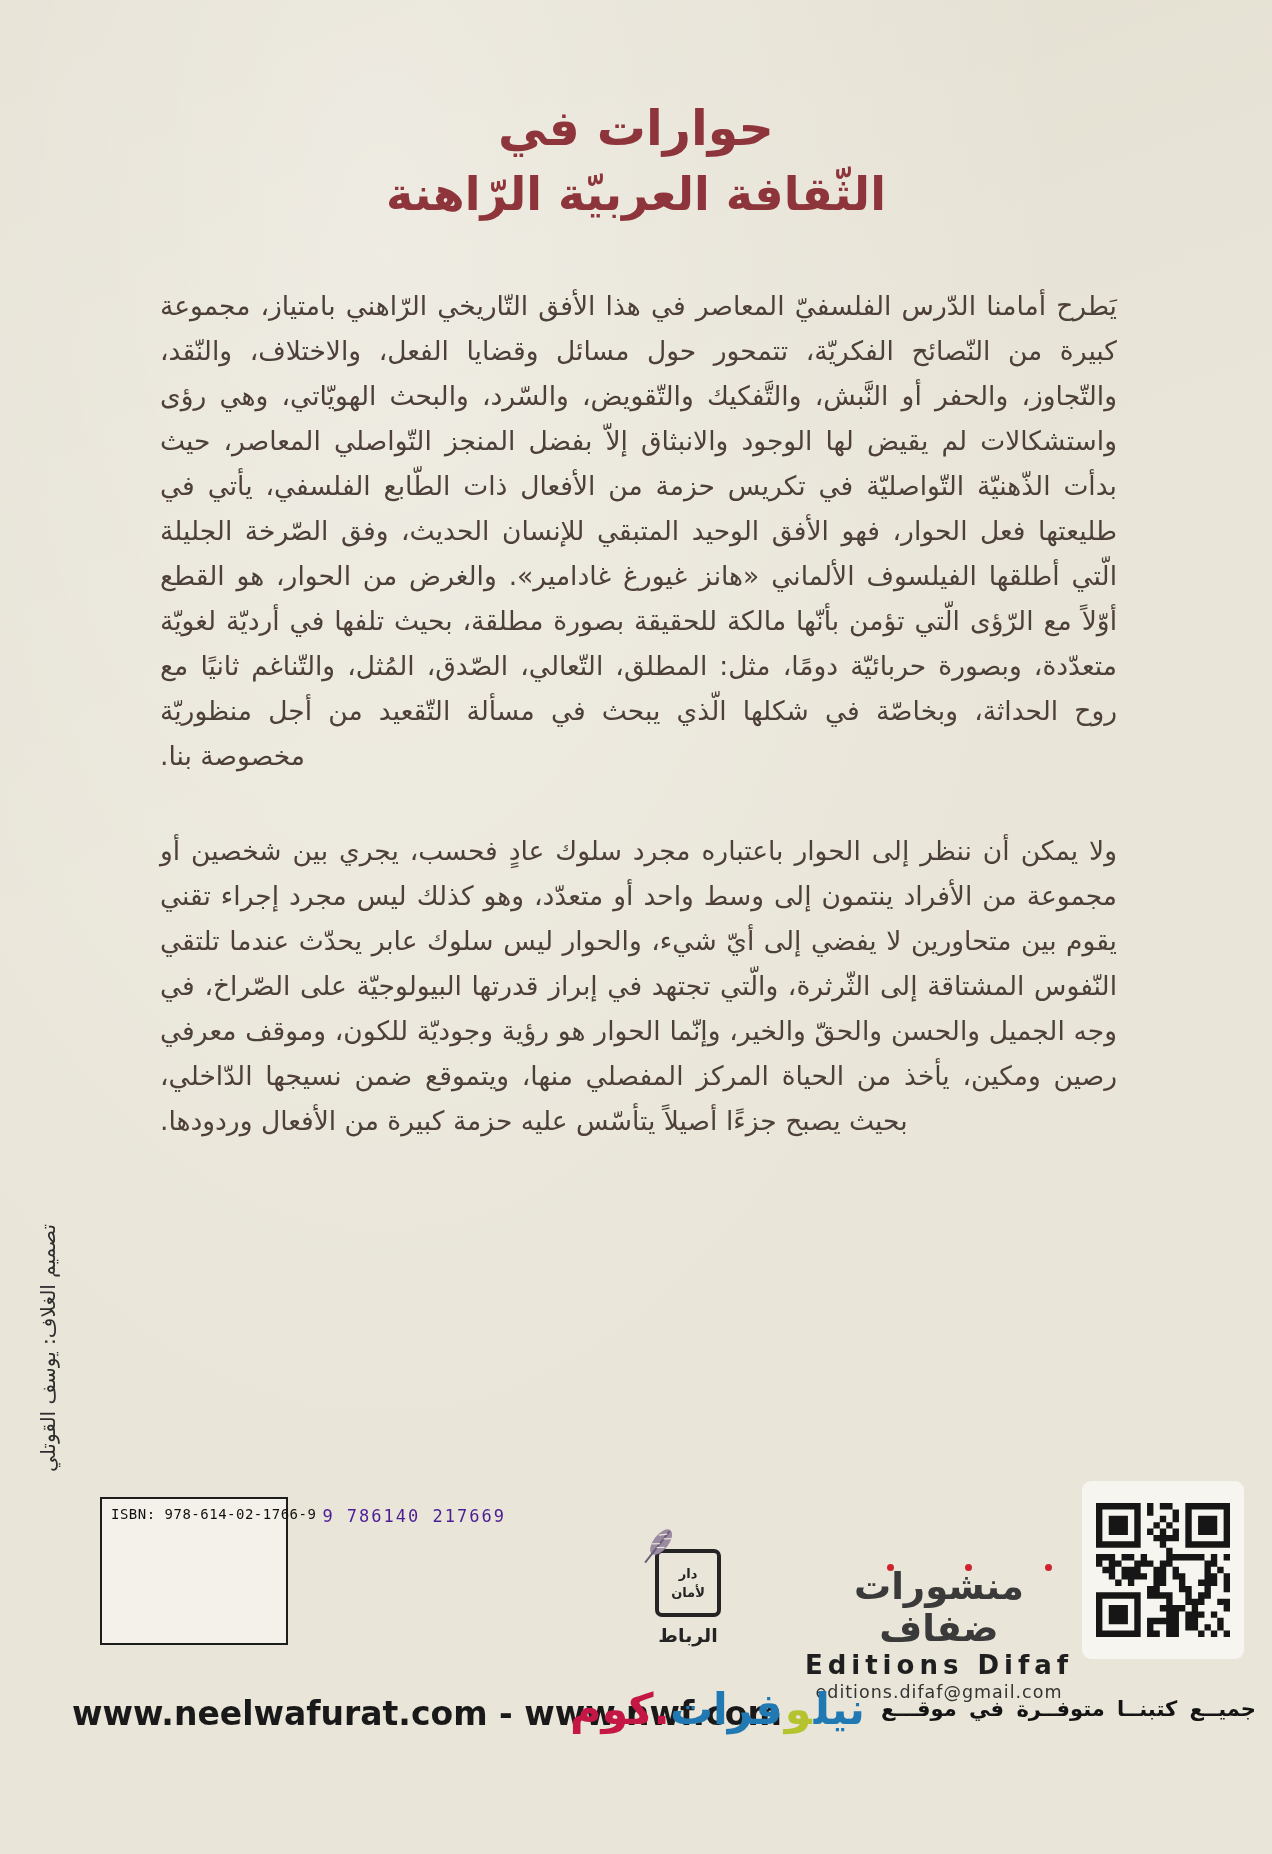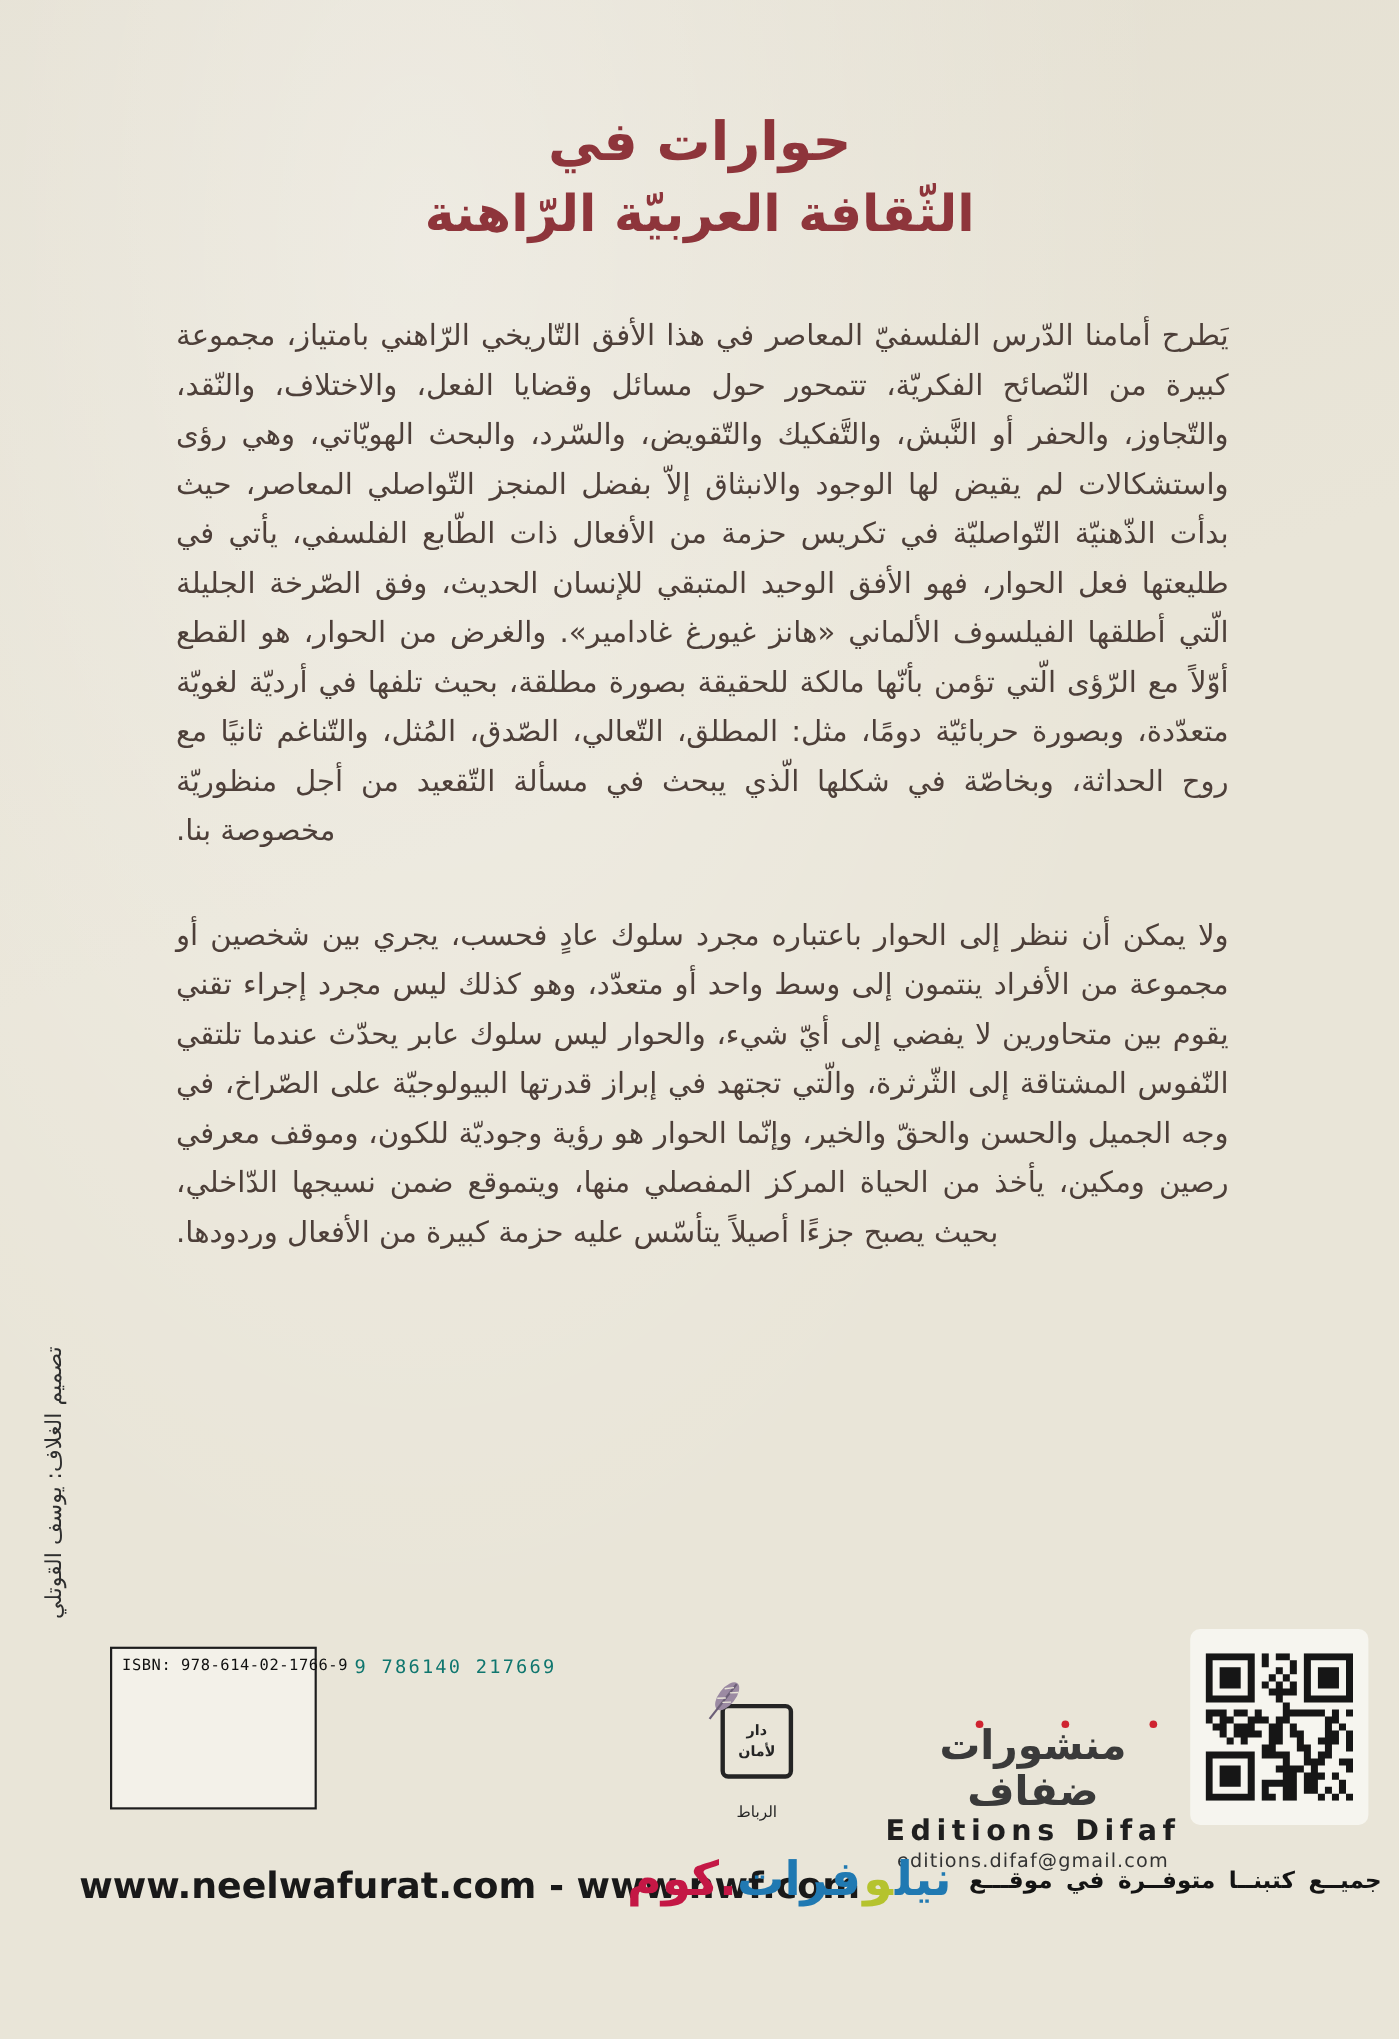--- a/index.html
+++ b/index.html
@@ -68,21 +68,21 @@
     background:
       repeating-linear-gradient(90deg,
         #141414 0 2px, transparent 2px 4px,
         #141414 4px 9px, transparent 9px 11px,
         #141414 11px 13px, transparent 13px 17px,
         #141414 17px 19px, transparent 19px 25px);
   }
   .isbn-digits{
     font-family:"DejaVu Sans Mono", monospace;
     font-size:17px;letter-spacing:2px;
-    text-align:right;color:#0f766e;white-space:nowrap;
+    text-align:right;color:#4c1d95;white-space:nowrap;
   }
   
   .pub{position:absolute;text-align:center;}
   .pub-ar{direction:rtl;color:#3a3a3a;position:relative;}
   .pub-en{font-weight:bold;color:#1f1f1f;}
   .pub-email{color:#333;}
   .elikhtilef{left:352px;top:1560px;width:438px;}
   .elikhtilef .pub-ar{font-size:36px;line-height:42px;}
   .elikhtilef .pub-en{font-size:28px;line-height:33px;}
   .elikhtilef .pub-email{font-size:18px;line-height:24px;}
@@ -101,21 +101,21 @@
     width:58px;height:60px;
     margin:0 auto;
     border:4px solid #242424;border-radius:7px;
     display:flex;flex-direction:column;
     align-items:center;justify-content:center;
     font-weight:bold;font-size:13px;line-height:19px;color:#242424;
     direction:rtl;
     background:transparent;
   }
   .feather{position:absolute;top:-30px;left:-24px;}
-  .aman-city{margin-top:23px;font-size:14px;font-weight:normal;color:#242424;direction:rtl;}
+  .aman-city{margin-top:7px;font-size:19px;font-weight:bold;color:#242424;direction:rtl;}
   
   .qr{
     position:absolute;left:1082px;top:1481px;
     width:162px;height:178px;
     background:#f6f5ef;border-radius:9px;
     display:flex;align-items:center;justify-content:center;
   }
   .qr svg{width:134px;height:134px;}
   
   .websites{

